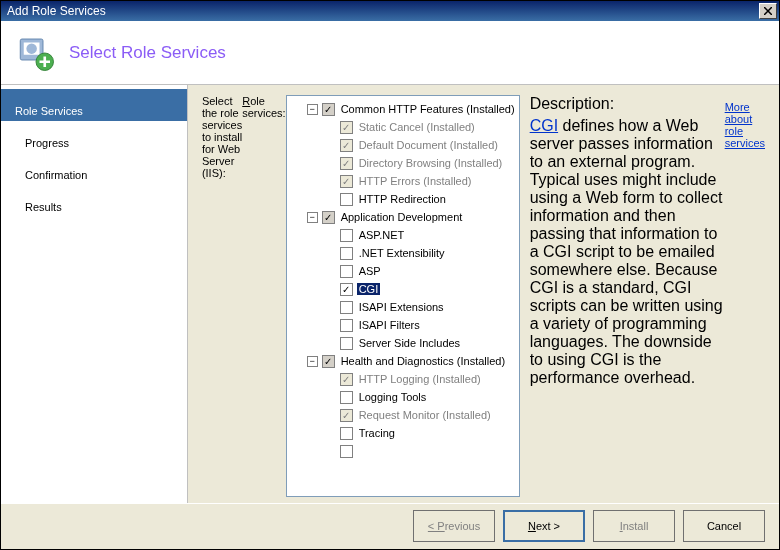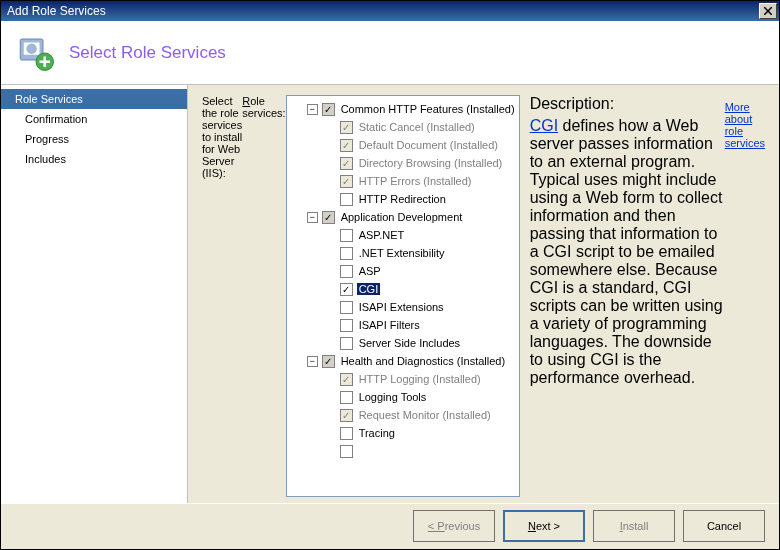--- a/index.html
+++ b/index.html
@@ -4,21 +4,21 @@
 <style>
 * { box-sizing: border-box; margin: 0; padding: 0; font-family: "Segoe UI", Tahoma, sans-serif; }
 body { background: #ece9d8; width: 780px; height: 550px; overflow: hidden; border: 1px solid #000; }
 .titlebar { background: linear-gradient(#0a246a,#3a6ea5); color: #fff; height: 20px; display: flex; align-items: center; justify-content: space-between; padding: 0 2px 0 6px; font-size: 12px; }
 .titlebar .close { width: 18px; height: 16px; background: #d4d0c8; border: 1px solid #fff; border-right-color:#404040; border-bottom-color:#404040; color:#000; display:flex; align-items:center; justify-content:center; font-size:11px; cursor:pointer; }
 .header { background:#fff; height:64px; display:flex; align-items:center; padding-left:14px; border-bottom:1px solid #c0c0c0; }
 .header-icon { width:42px; height:42px; margin-right:12px; }
 .header h1 { font-size:17px; font-weight:400; color:#8b5cf6; }
 .main { display:flex; height:418px; }
 .sidebar { width:187px; background:#fff; border-right:1px solid #c0c0c0; padding-top:4px; }
-.sidebar-item { font-size:11px; padding:4px 0 4px 14px; cursor:pointer; color:#000; }
+.sidebar-item { font-size:11px; padding:16px 0 4px 14px; cursor:pointer; color:#000; }
 .sidebar-item.active { background:#3a6ea5; color:#fff; }
 .sidebar-item.sub { padding-left:24px; }
 .content { flex:1; padding:10px 14px 6px 14px; display:flex; flex-direction:row; }
 .intro { font-size:11px; margin-bottom:8px; }
 .label { font-size:11px; margin-bottom:2px; }
 .label .u { text-decoration:underline; }
 .row { display:flex; flex:1; gap:10px; min-height:0; }
 .tree-wrap { flex:1; border:1px solid #7f9db9; background:#fff; overflow-y:scroll; padding:4px 2px; font-size:11px; position:relative; }
 .desc { width:195px; font-size:16px; }
 .desc-title { margin-bottom:4px; }
@@ -59,23 +59,23 @@
     <circle cx="19" cy="19" r="6" fill="#9fb8d8"></circle>
     <circle cx="34" cy="34" r="10" fill="#4caf50" stroke="#2e7d32"></circle>
     <path d="M28 34 h12 M34 28 v12" stroke="#fff" stroke-width="3"></path>
   </svg>
   <h1>Select Role Services</h1>
 </div>
 
 <div class="main">
   <div class="sidebar" id="sidebar">
       <div class="sidebar-item active">Role Services</div>
+      <div class="sidebar-item sub">Progress</div>
       <div class="sidebar-item sub">Confirmation</div>
-      <div class="sidebar-item sub">Progress</div>
-      <div class="sidebar-item sub">Includes</div>
+      <div class="sidebar-item sub">Results</div>
     </div>
   <div class="content">
     <div class="intro">Select the role services to install for Web Server (IIS):</div>
     <div class="label"><span class="u">R</span><span>ole services:</span></div>
     <div class="row">
       <div class="tree-wrap" id="tree">
           <div class="node">
             <span class="spacer" style="width: 18px;"></span>
             <span class="toggle">−</span>
             <span class="cb tri">✓</span>

